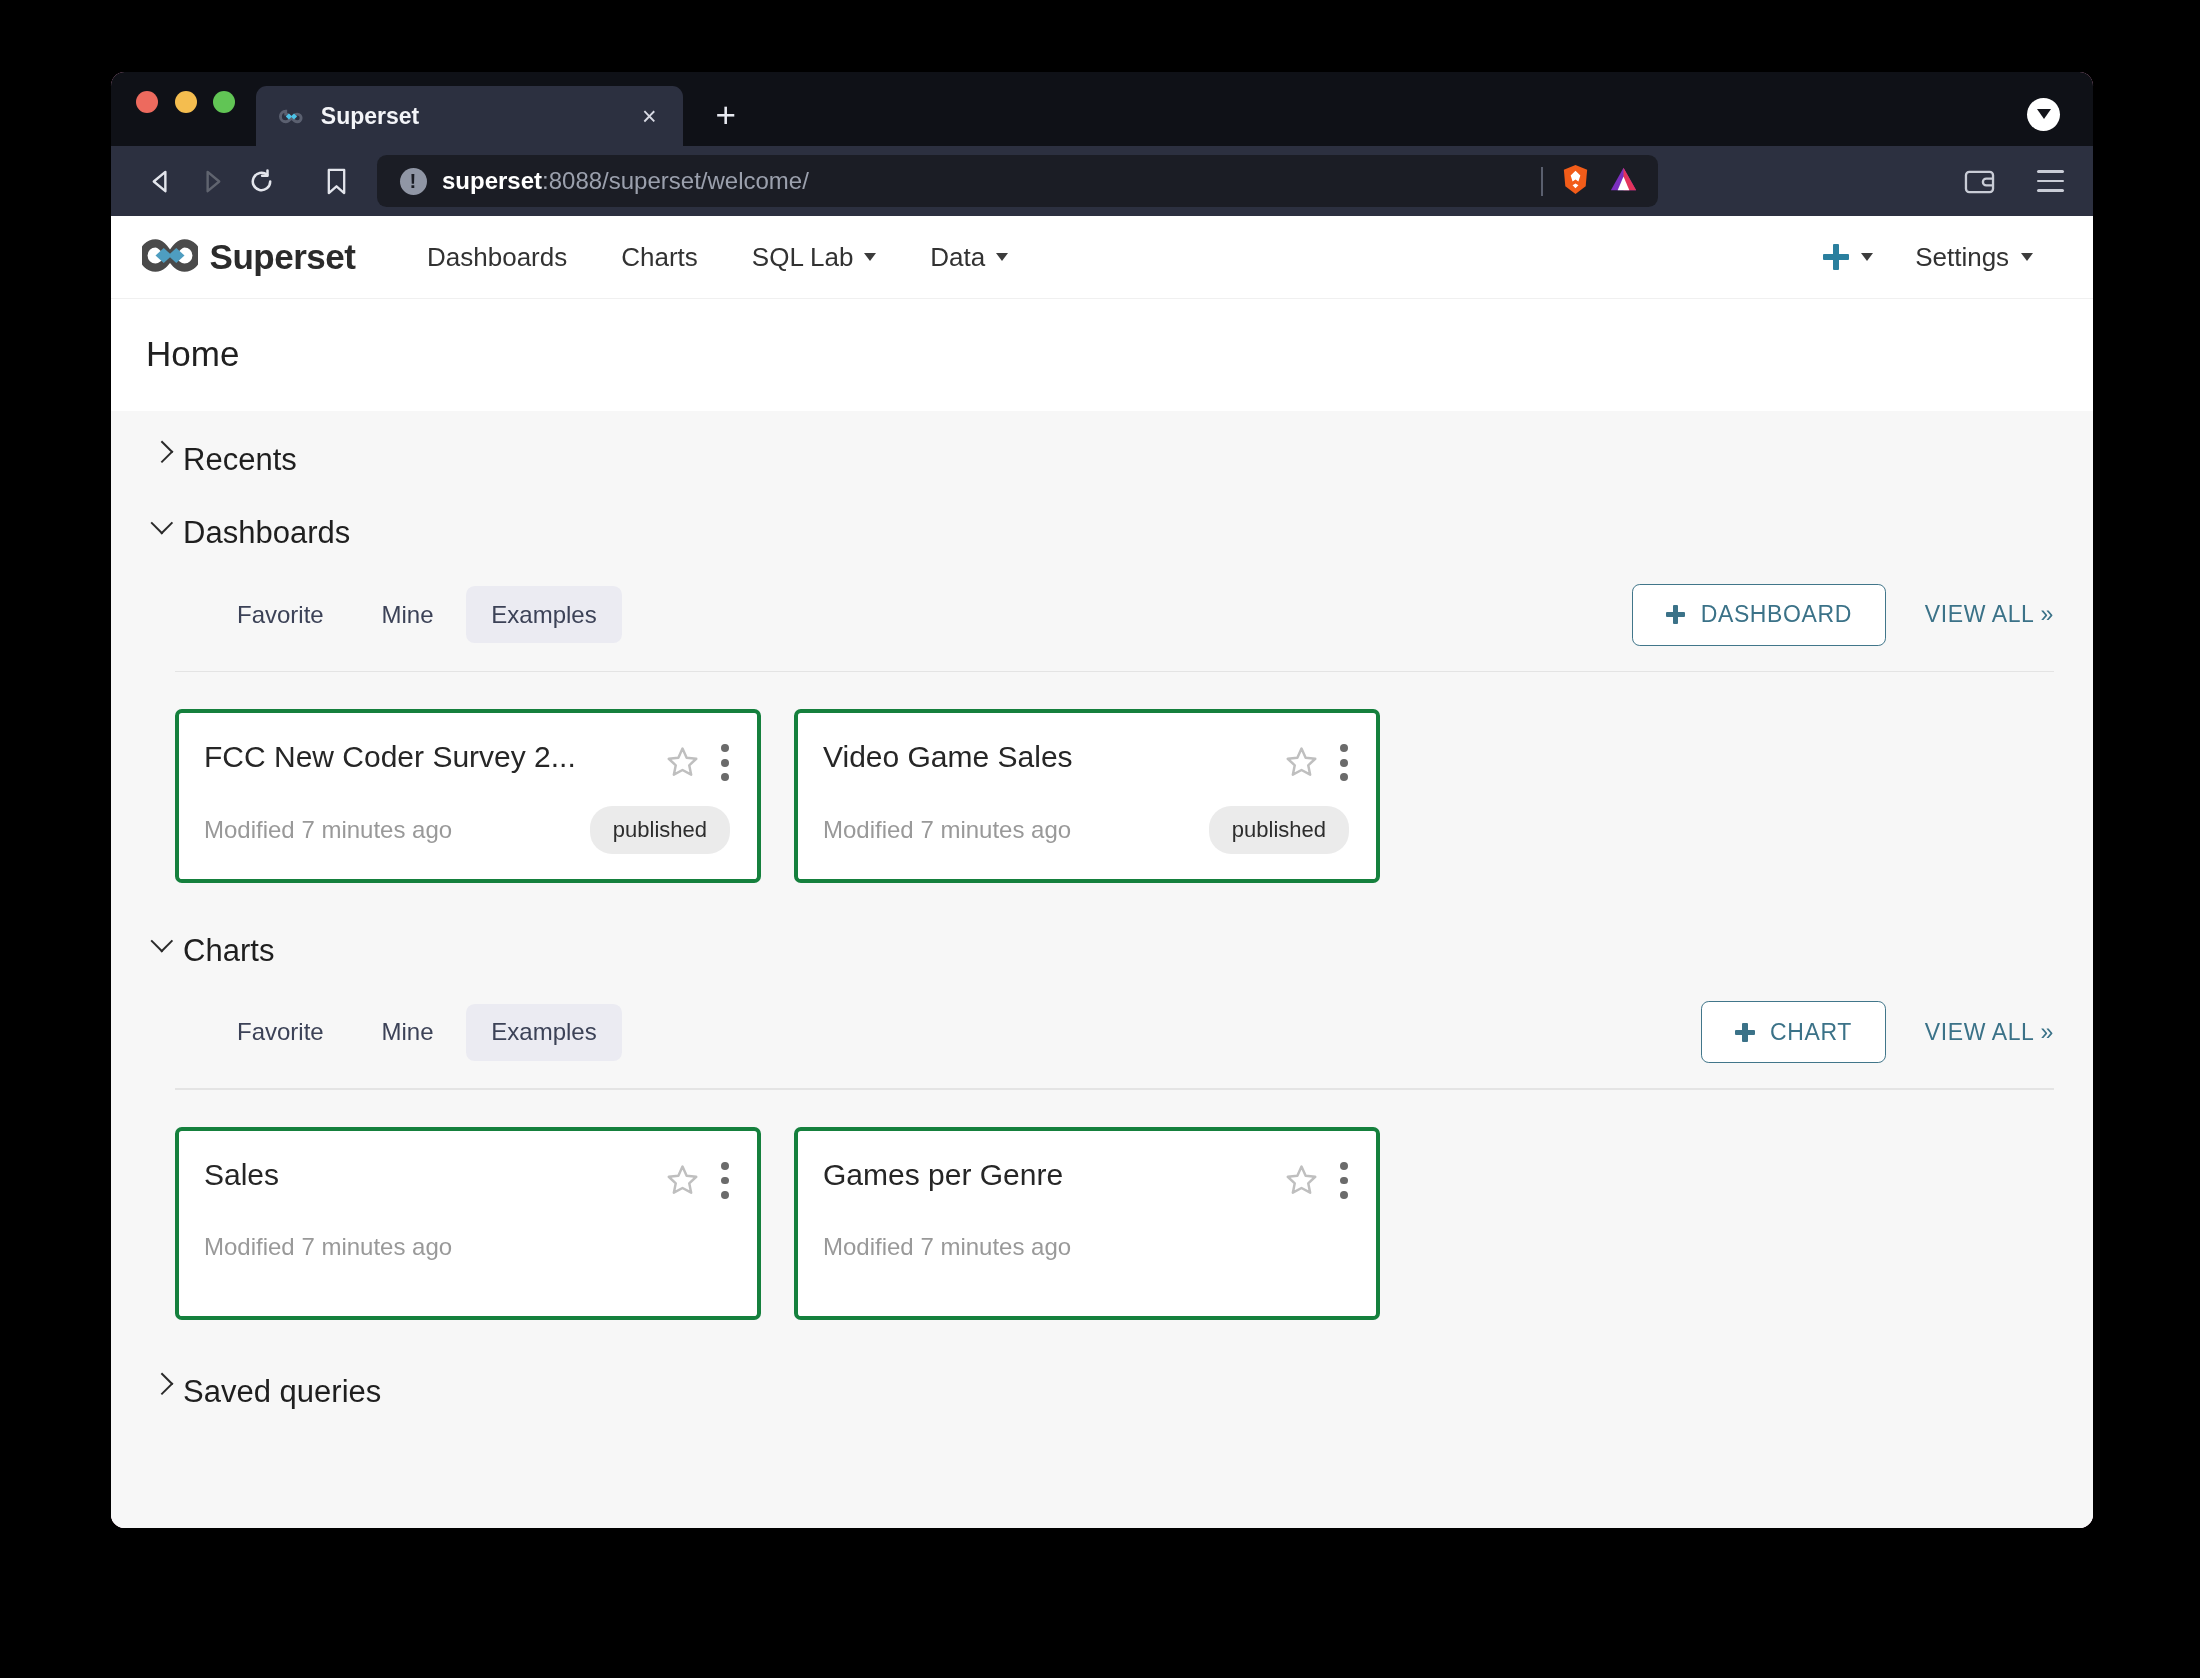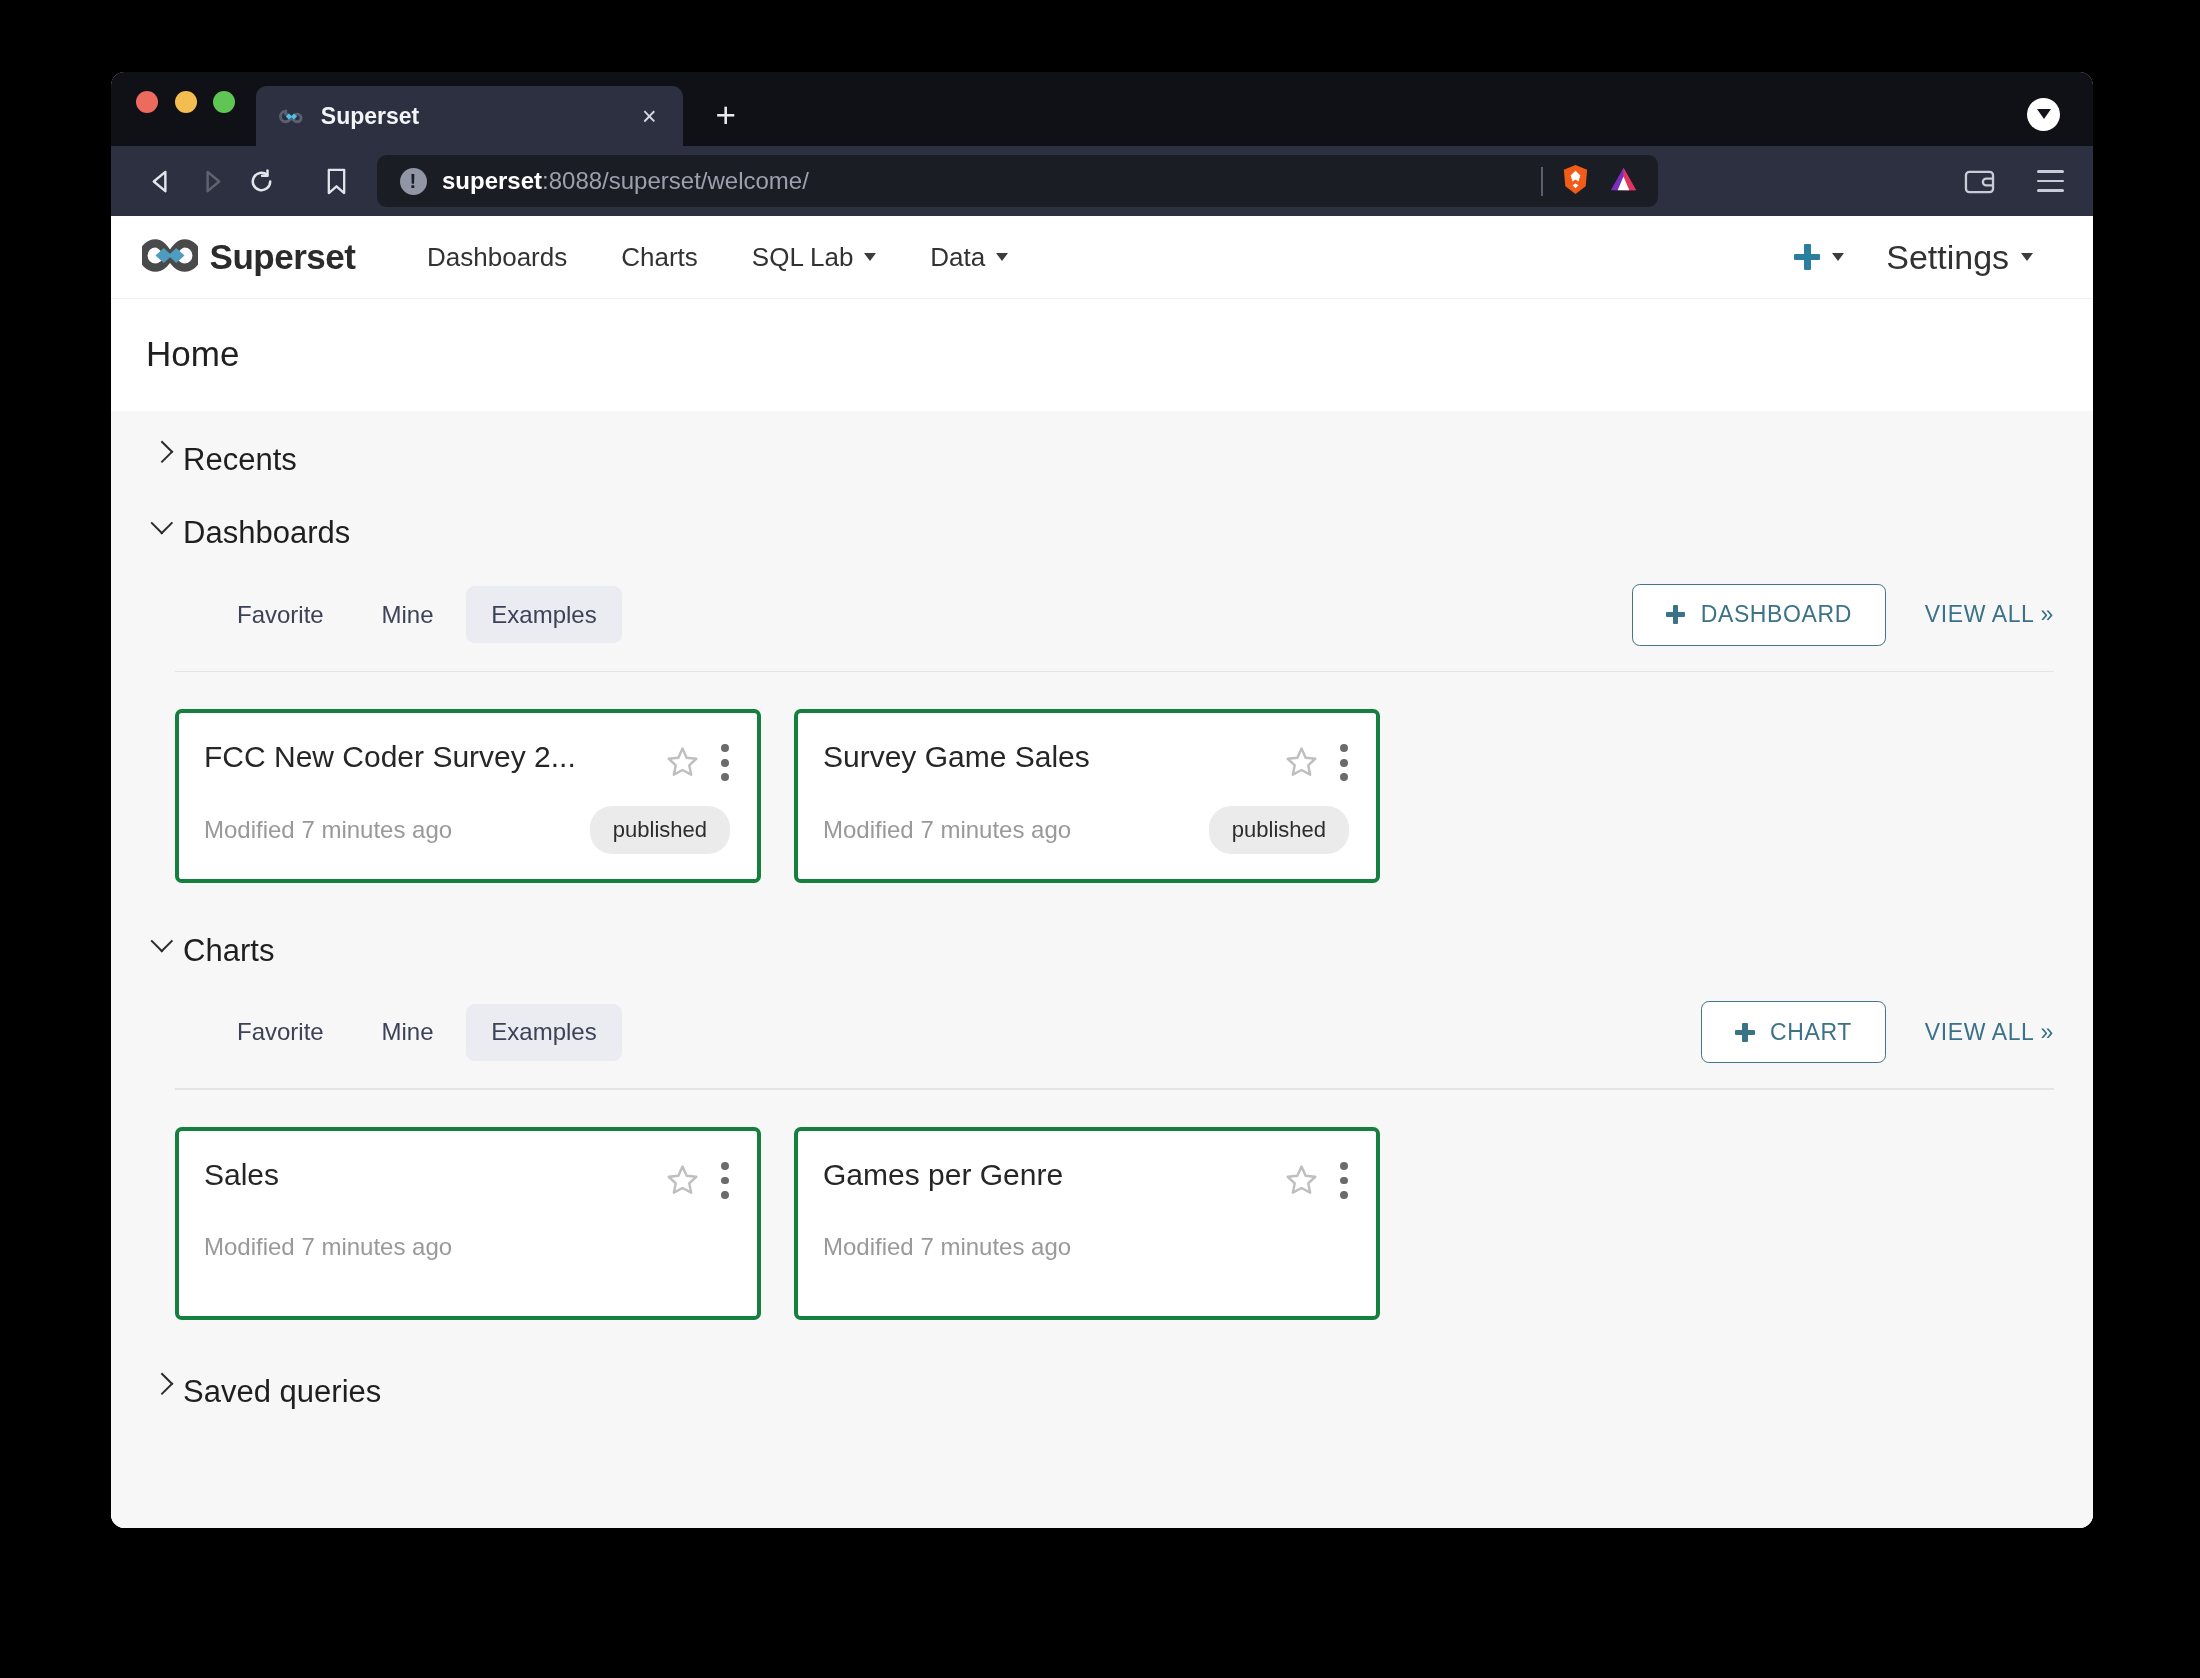--- a/index.html
+++ b/index.html
@@ -256,21 +256,21 @@
     content: "";
     position: absolute;
     background: #2a7f9e;
     border-radius: 1px;
   }
   .plus-icon::before { left: 9.7px; top: 0; width: 6.8px; height: 26px; }
   .plus-icon::after  { top: 9.7px; left: 0; height: 6.8px; width: 26px; }
   .settings-menu {
     display: flex; align-items: center; gap: 11.6px;
     padding: 0 21.3px;
-    font-size: 34px;
+    font-size: 26px;
     color: #323232;
   }
 
   
   .page-header {
     background: #ffffff;
     padding: 35px 0 37px 35px;
     flex: none;
   }
   .page-title {
@@ -620,21 +620,21 @@
               </span>
             </div>
             <div class="card-bottom">
               <span class="card-meta">Modified 7 minutes ago</span>
               <span class="badge">published</span>
             </div>
           </div>
 
           <div class="card">
             <div class="card-top">
-              <span class="card-title">Survey Game Sales</span>
+              <span class="card-title">Video Game Sales</span>
               <span class="card-icons">
                 <span>
                   <svg class="star-icon" viewBox="0 0 24 24">
                     <path d="M12 2.6 L15 9.2 L22 10 L16.9 14.8 L18.3 21.6 L12 18.2 L5.7 21.6 L7.1 14.8 L2 10 L9 9.2 Z" fill="none" stroke="#bfbfbf" stroke-width="1.8" stroke-linejoin="round"></path>
                   </svg>
                 </span>
                 <span class="dots-icon">
                     <i></i>
                     <i></i>
                     <i></i>

